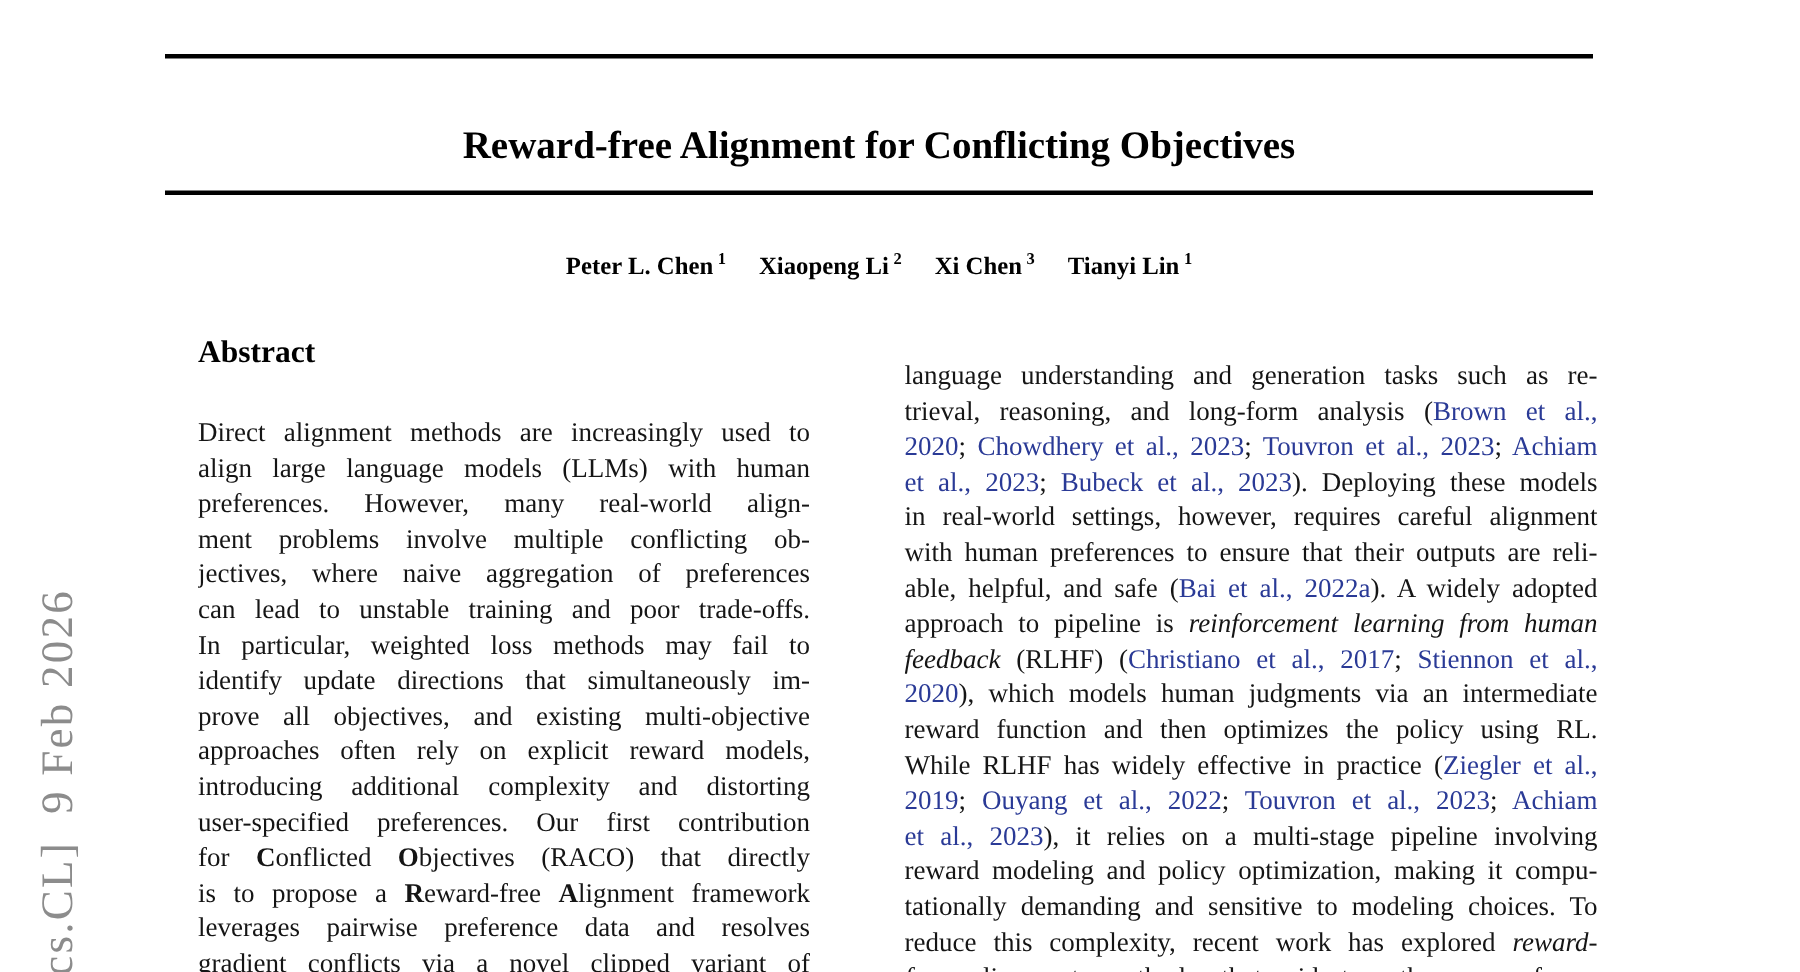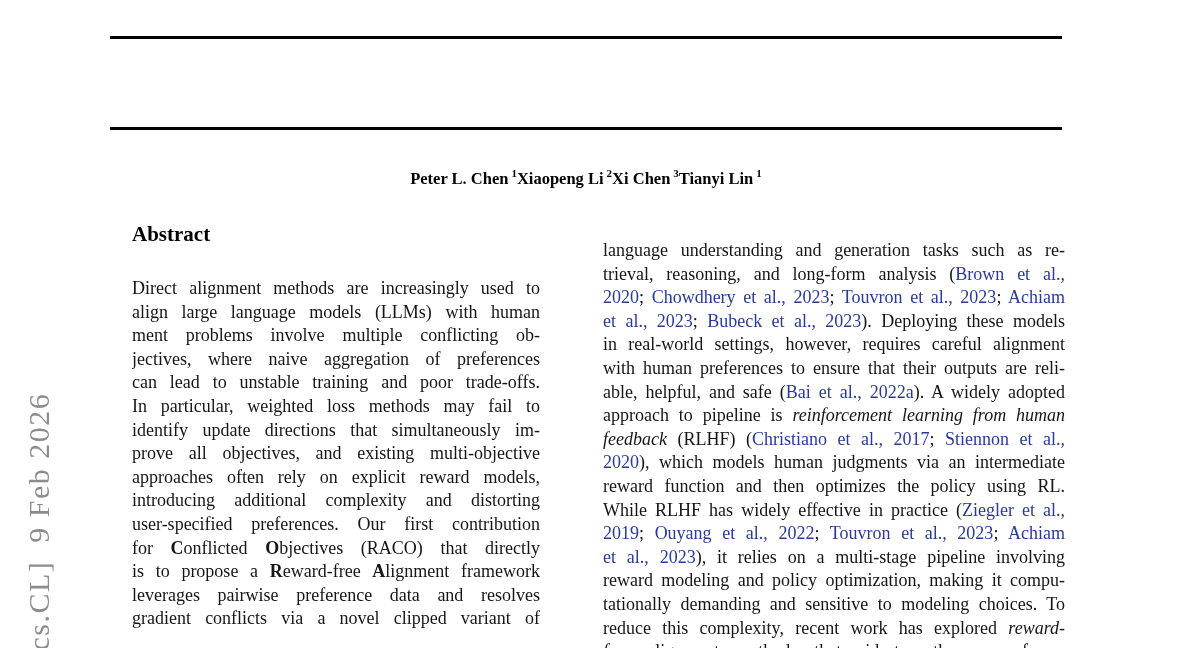--- a/index.html
+++ b/index.html
@@ -20,21 +20,21 @@
   .paper-title{
     position:absolute;left:110px;top:62px;width:952px;
     text-align:center;font-weight:bold;font-size:26px;line-height:36px;
     color:#000000;
   }
   .authors{
     position:absolute;left:110px;top:162px;width:952px;
     text-align:center;font-weight:bold;font-size:16.5px;line-height:22px;
     color:#000000;
   }
-  .author-entry{display:inline-block;margin:0 0;white-space:nowrap;}
+  .author-entry{display:inline-block;margin:0 11px;white-space:nowrap;}
   .author-entry sup{font-size:11px;font-weight:bold;padding-left:3px;}
   .abstract-heading{
     position:absolute;left:132px;top:222px;width:408px;
     font-weight:bold;font-size:21px;
     color:#000000;
   }
   .abstract-body{
     position:absolute;left:132px;top:277px;width:408px;
   }
   .intro-body{
@@ -56,30 +56,32 @@
     color:var(--wm,#8c8c8c);
   }
 </style>
 </head>
 <body>
 
 <div class="page">
 
   <div class="rule rule-top"></div>
 
+  <h1 class="paper-title">Reward-free Alignment for Conflicting Objectives</h1>
 
   <div class="rule rule-bottom"></div>
 
   <div class="authors"><span class="author-entry"><span>Peter L. Chen</span><sup>1</sup></span><span class="author-entry"><span>Xiaopeng Li</span><sup>2</sup></span><span class="author-entry"><span>Xi Chen</span><sup>3</sup></span><span class="author-entry"><span>Tianyi Lin</span><sup>1</sup></span></div>
 
   <div class="abstract-heading">Abstract</div>
 
   <div class="abstract-body">
       <div class="tline"><span>Direct alignment methods are increasingly used to</span></div>
       <div class="tline"><span>align large language models (LLMs) with human</span></div>
+      <div class="tline"><span>preferences. However, many real-world align-</span></div>
       <div class="tline"><span>ment problems involve multiple conflicting ob-</span></div>
       <div class="tline"><span>jectives, where naive aggregation of preferences</span></div>
       <div class="tline"><span>can lead to unstable training and poor trade-offs.</span></div>
       <div class="tline"><span>In particular, weighted loss methods may fail to</span></div>
       <div class="tline"><span>identify update directions that simultaneously im-</span></div>
       <div class="tline"><span>prove all objectives, and existing multi-objective</span></div>
       <div class="tline"><span>approaches often rely on explicit reward models,</span></div>
       <div class="tline"><span>introducing additional complexity and distorting</span></div>
       <div class="tline"><span>user-specified preferences. Our first contribution</span></div>
       <div class="tline"><span>for </span><span class="bld">C</span><span>onflicted </span><span class="bld">O</span><span>bjectives (RACO) that directly</span></div>

